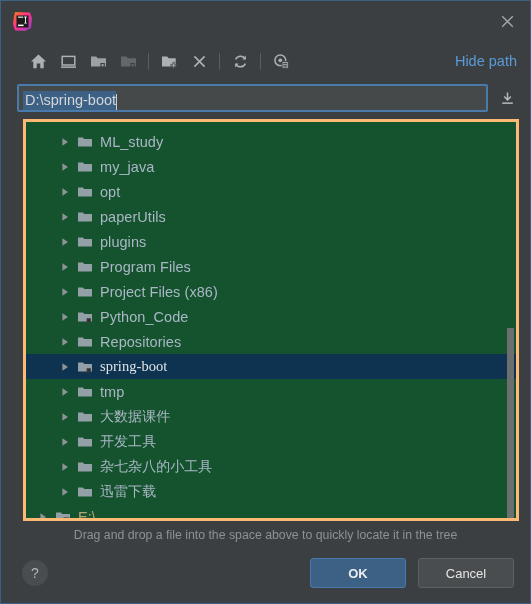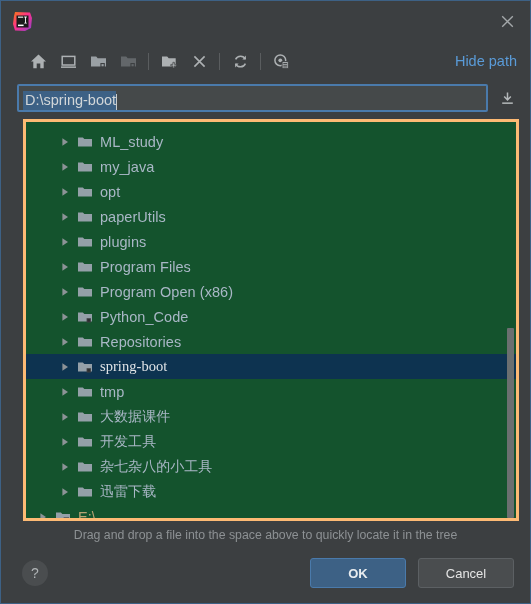--- a/index.html
+++ b/index.html
@@ -462,21 +462,21 @@
             <span class="arrow">
               <svg width="10" height="10" viewBox="0 0 10 10">
                 <path d="M2.4 1.2 L8 5 L2.4 8.8 Z" fill="#8d9397"></path>
               </svg>
             </span>
             <span class="ficon">
               <svg width="16" height="16" viewBox="0 0 16 16">
                 <path d="M1 3.4 h4.9 l1.4 1.6 h7.7 v7.6 H1 Z" fill="#94a0a8"></path>
               </svg>
             </span>
-            <span class="rlabel">Program Open (x86)</span>
+            <span class="rlabel">Project Files (x86)</span>
           </div>
           <div class="row">
             <span class="arrow">
               <svg width="10" height="10" viewBox="0 0 10 10">
                 <path d="M2.4 1.2 L8 5 L2.4 8.8 Z" fill="#8d9397"></path>
               </svg>
             </span>
             <span class="ficon">
               <svg width="16" height="16" viewBox="0 0 16 16">
                 <path d="M1 3.4 h4.9 l1.4 1.6 h7.7 v7.6 H1 Z" fill="#94a0a8"></path>

